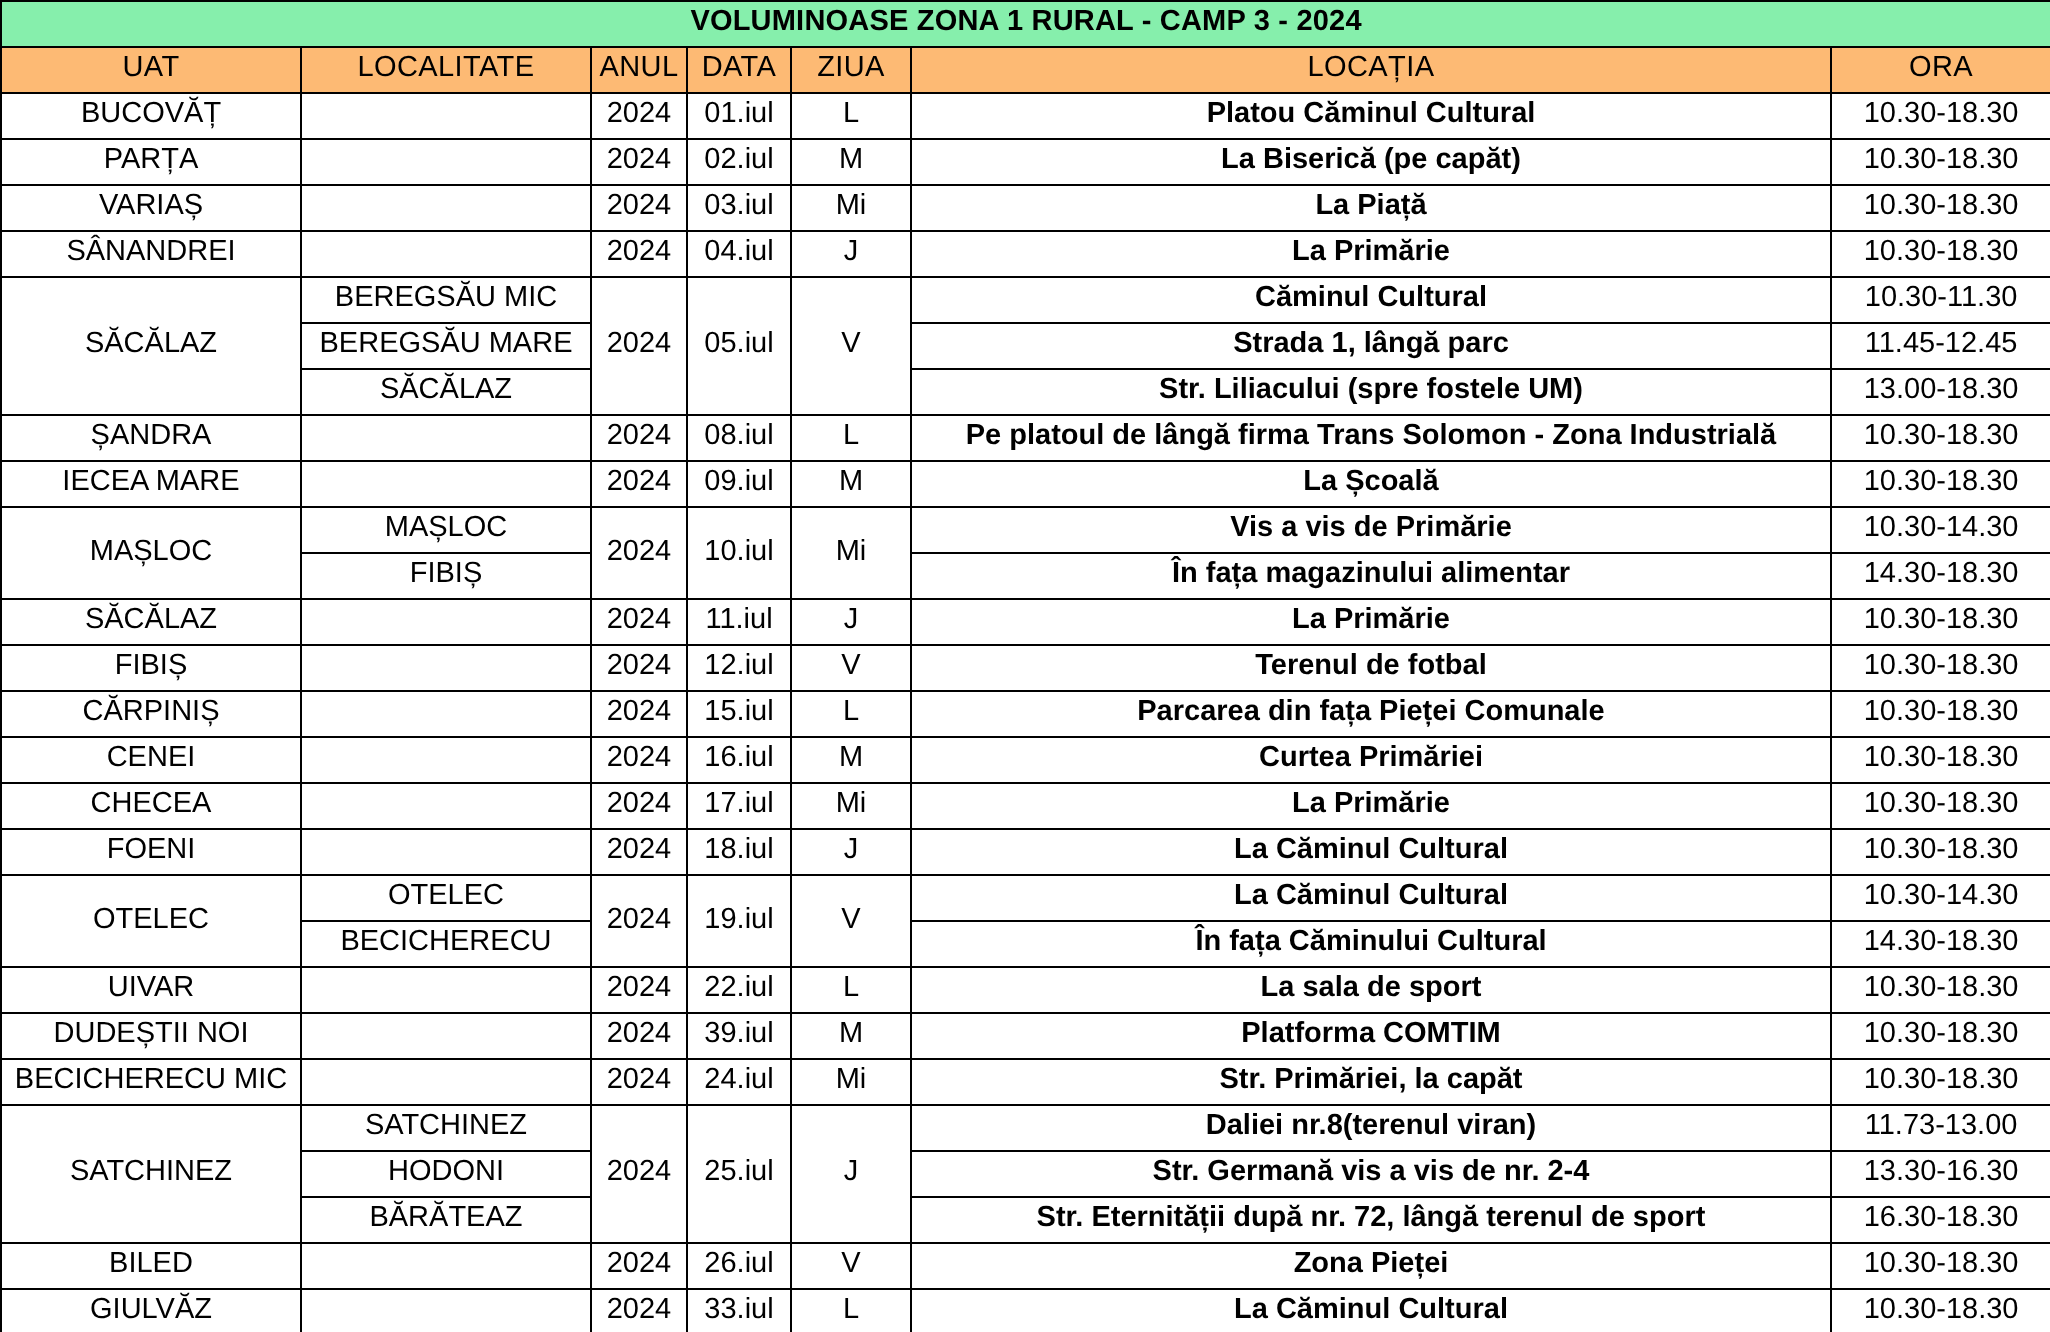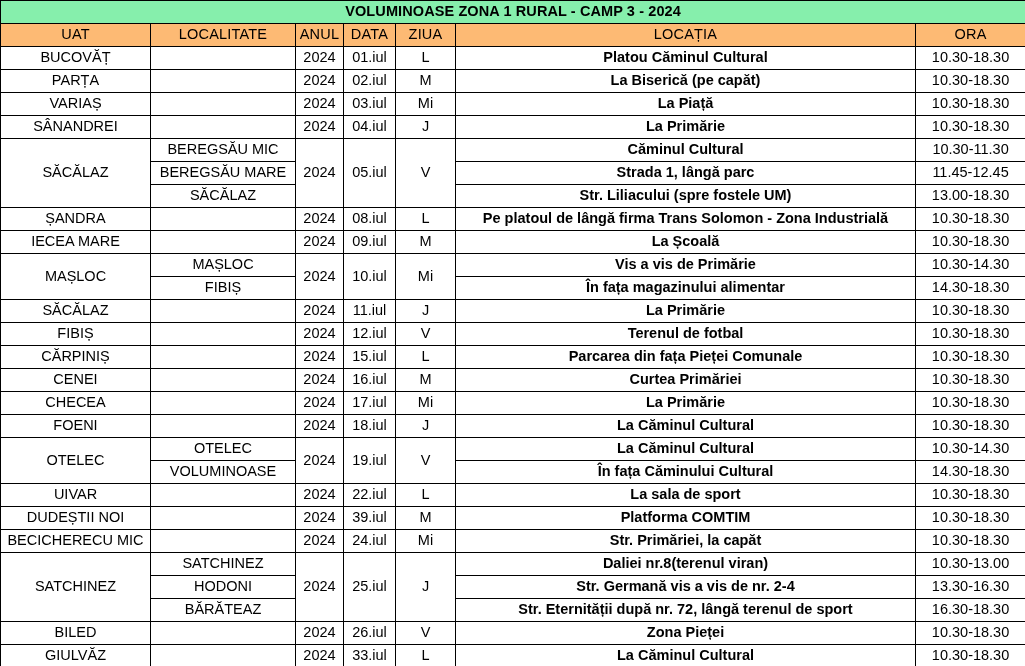--- a/index.html
+++ b/index.html
@@ -239,21 +239,21 @@
       <tr>
         <td class="uat" rowspan="2">OTELEC</td>
         <td class="loc">OTELEC</td>
         <td class="anul" rowspan="2">2024</td>
         <td class="data" rowspan="2">19.iul</td>
         <td class="ziua" rowspan="2">V</td>
         <td class="locatia">La Căminul Cultural</td>
         <td class="ora">10.30-14.30</td>
       </tr>
       <tr>
-        <td class="loc">VOLUMINOASE</td>
+        <td class="loc">BECICHERECU</td>
         <td class="locatia">În fața Căminului Cultural</td>
         <td class="ora">14.30-18.30</td>
       </tr>
       <tr>
         <td class="uat">UIVAR</td>
         <td class="loc"></td>
         <td class="anul">2024</td>
         <td class="data">22.iul</td>
         <td class="ziua">L</td>
         <td class="locatia">La sala de sport</td>
@@ -277,21 +277,21 @@
         <td class="locatia">Str. Primăriei, la capăt</td>
         <td class="ora">10.30-18.30</td>
       </tr>
       <tr>
         <td class="uat" rowspan="3">SATCHINEZ</td>
         <td class="loc">SATCHINEZ</td>
         <td class="anul" rowspan="3">2024</td>
         <td class="data" rowspan="3">25.iul</td>
         <td class="ziua" rowspan="3">J</td>
         <td class="locatia">Daliei nr.8(terenul viran)</td>
-        <td class="ora">10.30-13.00</td>
+        <td class="ora">11.73-13.00</td>
       </tr>
       <tr>
         <td class="loc">HODONI</td>
         <td class="locatia">Str. Germană vis a vis de nr. 2-4</td>
         <td class="ora">13.30-16.30</td>
       </tr>
       <tr>
         <td class="loc">BĂRĂTEAZ</td>
         <td class="locatia">Str. Eternității după nr. 72, lângă terenul de sport</td>
         <td class="ora">16.30-18.30</td>

